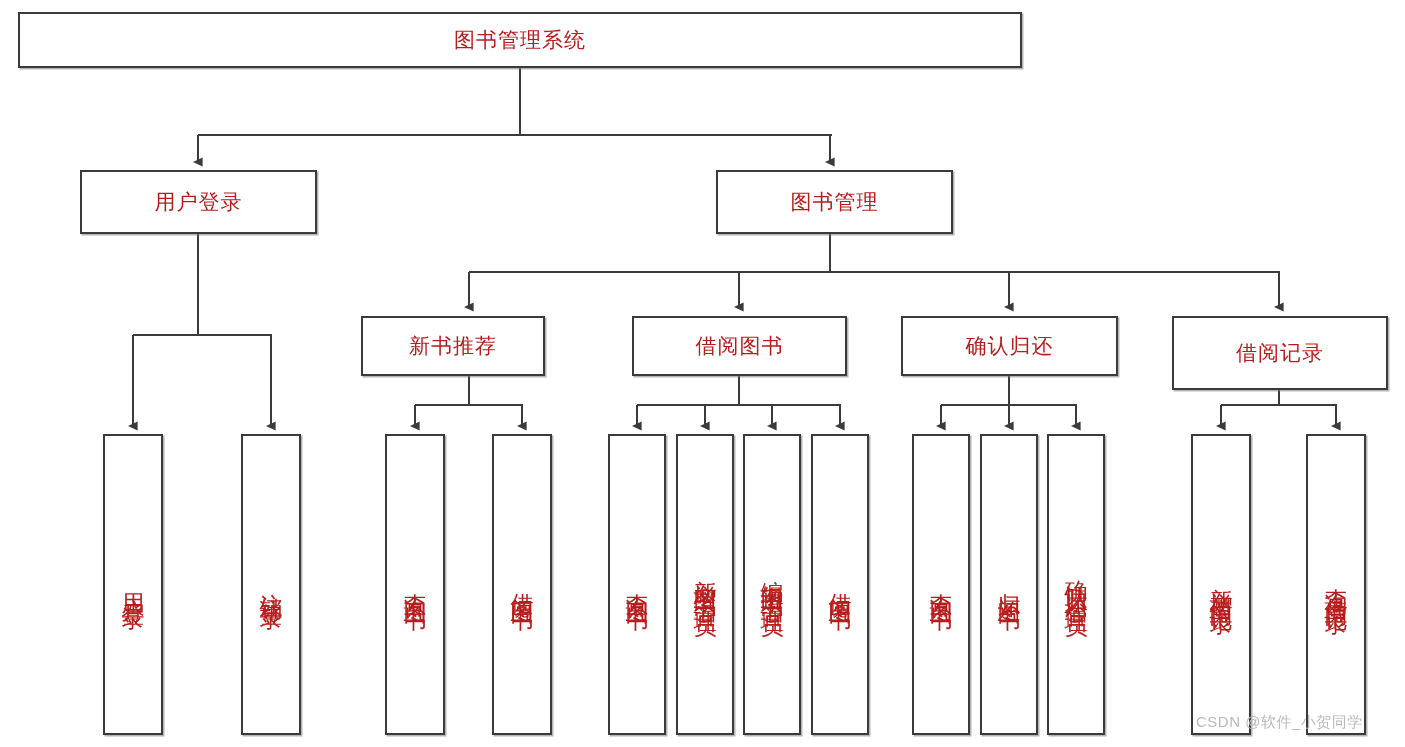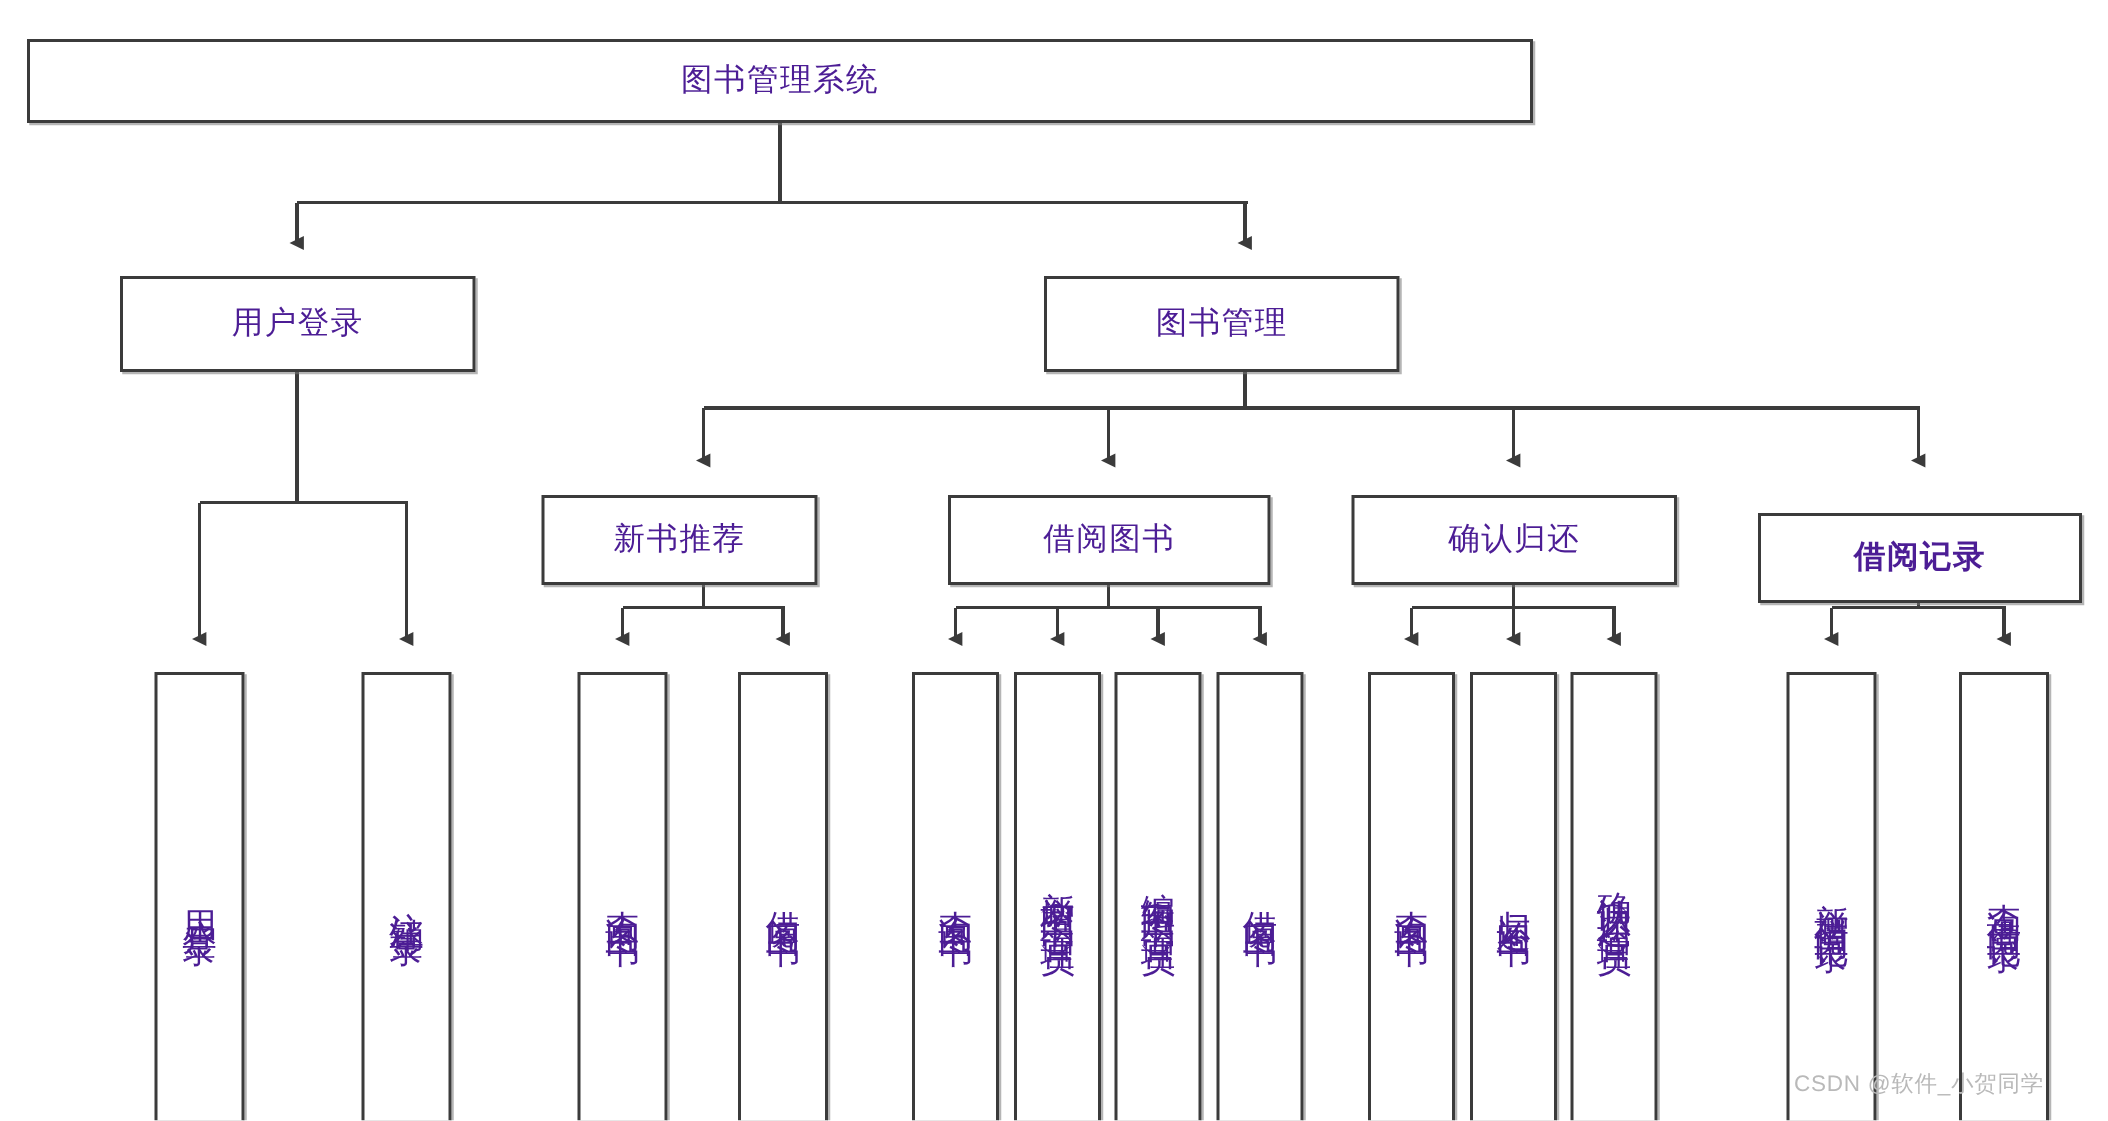--- a/index.html
+++ b/index.html
@@ -27,22 +27,21 @@
   }
   .node {
     position: absolute;
     box-sizing: border-box;
     background: #ffffff;
     border: 2px solid #3b3b3b;
     box-shadow: 1.5px 1.5px 0 0 rgba(120,120,120,0.55);
     display: flex;
     align-items: center;
     justify-content: center;
-    color: #4c1d95;
-    margin-top: 14px;
+    color: #b91c1c;
   }
   .node-label {
     display: block;
     text-align: center;
     line-height: 1.18;
     white-space: pre;
   }
   
   .node.h .node-label {
     font-size: 21px;
@@ -128,37 +127,37 @@
   </svg>
 
   <div class="node h" style="left:18px; top:12px; width:1004px; height:56px;">
     <span class="node-label">图书管理系统</span>
   </div>
 
   <div class="node h" style="left:80px; top:170px; width:237px; height:64px;">
     <span class="node-label">用户登录</span>
   </div>
 
-  <div class="node h" style="left:696px; top:170px; width:237px; height:64px;">
+  <div class="node h" style="left:716px; top:170px; width:237px; height:64px;">
     <span class="node-label">图书管理</span>
   </div>
 
   <div class="node h" style="left:361px; top:316px; width:184px; height:60px;">
     <span class="node-label">新书推荐</span>
   </div>
 
   <div class="node h" style="left:632px; top:316px; width:215px; height:60px;">
     <span class="node-label">借阅图书</span>
   </div>
 
   <div class="node h" style="left:901px; top:316px; width:217px; height:60px;">
     <span class="node-label">确认归还</span>
   </div>
 
-  <div class="node h" style="left:1172px; top:328px; width:216px; height:60px;font-weight:bold;">
+  <div class="node h" style="left:1172px; top:316px; width:216px; height:74px;">
     <span class="node-label">借阅记录</span>
   </div>
 
   <div class="node v" style="left:103px; top:434px; width:60px; height:301px;">
     <span class="node-label">用户登录</span>
   </div>
 
   <div class="node v" style="left:241px; top:434px; width:60px; height:301px;">
     <span class="node-label">注销登录</span>
   </div>

